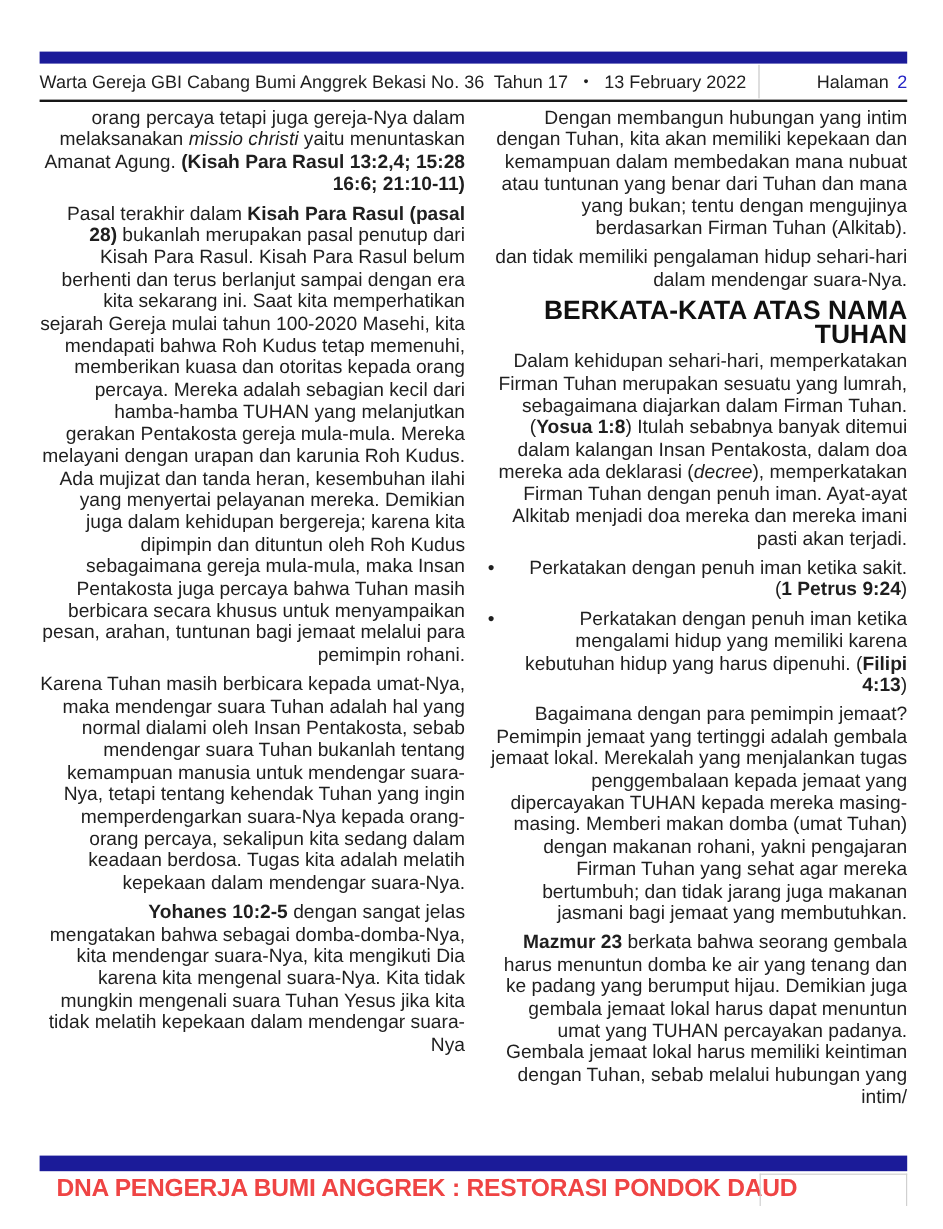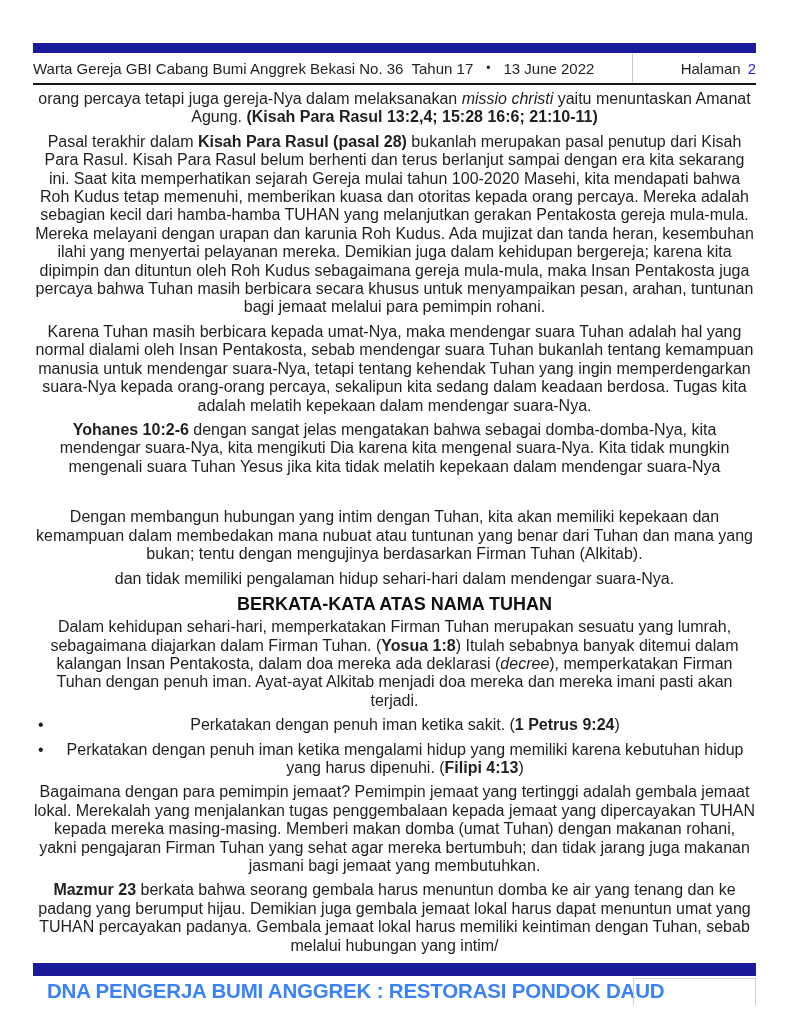--- a/index.html
+++ b/index.html
@@ -26,71 +26,70 @@
   .header-right { display:flex; align-items:flex-start; }
   .pagenum { color:#2626c6; margin-left:7px; }
   .header-divider { position:absolute; left:599px; top:1px; width:1px; height:28px; background:#c9c9c9; }
   .header-rule { position:absolute; left:33px; top:83px; width:723px; height:2px; background:#161616; }
 
   .columns {
     position:absolute; left:33px; top:90px; width:723px; height:871px;
     display:flex; gap:14px;
     font-size:16px; line-height:18.4px;
     overflow:hidden;
-    text-align:center;
-    flex-direction:column;
+    text-align:right;
   }
   .col { flex:1; min-width:0; }
 
   .para { margin:0 0 6px 0; }
-  .heading { margin:3px 0 4px 0; font-size:18px; line-height:20px; font-weight:bold; color:#111; }
+  .heading { margin:3px 0 4px 0; font-size:22px; line-height:20px; font-weight:bold; color:#111; }
   .bullet { position:relative; padding-left:21px; margin:0 0 6px 0; }
   .bullet .dot { position:absolute; left:5px; }
   .rb { font-weight:bold; }
   .ri { font-style:italic; }
 
   .footer-row { position:absolute; left:33px; top:977px; width:723px; height:30px; }
   .footer-text {
     padding-left:14px; padding-top:2px;
-    font-size:20.5px; font-weight:bold; letter-spacing:-0.2px; color:#3b82f6;
+    font-size:20.5px; font-weight:bold; letter-spacing:-0.2px; color:#ef4444;
     white-space:nowrap;
   }
   .footer-cell {
     position:absolute; left:600px; top:1px; width:121px; height:26px;
     border-top:1px solid #d0d0d0; border-left:1px solid #d0d0d0; border-right:1px solid #d0d0d0;
   }
 </style>
 </head>
 <body>
 
 <div class="page">
 
   <div class="bar bar-top"></div>
 
   <div class="header-row">
     <div class="header-left">
       <span>Warta Gereja GBI Cabang Bumi Anggrek Bekasi No. 36  Tahun 17</span>
       <span class="hsep">•</span>
-      <span>13 June 2022</span>
+      <span>13 February 2022</span>
     </div>
     <div class="header-divider"></div>
     <div class="header-right">
       <span>Halaman</span>
       <span class="pagenum">2</span>
     </div>
   </div>
 
   <div class="header-rule"></div>
 
   <main class="columns">
     <section class="col">
         <p class="para"><span>orang percaya tetapi juga gereja-Nya dalam melaksanakan </span><span class="ri">missio christi</span><span> yaitu menuntaskan Amanat Agung. </span><span class="rb">(Kisah Para Rasul 13:2,4; 15:28 16:6; 21:10-11)</span></p>
         <p class="para"><span>Pasal terakhir dalam </span><span class="rb">Kisah Para Rasul (pasal 28)</span><span> bukanlah merupakan pasal penutup dari Kisah Para Rasul. Kisah Para Rasul belum berhenti dan terus berlanjut sampai dengan era kita sekarang ini. Saat kita memperhatikan sejarah Gereja mulai tahun 100-2020 Masehi, kita mendapati bahwa Roh Kudus tetap memenuhi, memberikan kuasa dan otoritas kepada orang percaya. Mereka adalah sebagian kecil dari hamba-hamba TUHAN yang melanjutkan gerakan Pentakosta gereja mula-mula. Mereka melayani dengan urapan dan karunia Roh Kudus. Ada mujizat dan tanda heran, kesembuhan ilahi yang menyertai pelayanan mereka. Demikian juga dalam kehidupan bergereja; karena kita dipimpin dan dituntun oleh Roh Kudus sebagaimana gereja mula-mula, maka Insan Pentakosta juga percaya bahwa Tuhan masih berbicara secara khusus untuk menyampaikan pesan, arahan, tuntunan bagi jemaat melalui para pemimpin rohani.</span></p>
         <p class="para"><span>Karena Tuhan masih berbicara kepada umat-Nya, maka mendengar suara Tuhan adalah hal yang normal dialami oleh Insan Pentakosta, sebab mendengar suara Tuhan bukanlah tentang kemampuan manusia untuk mendengar suara-Nya, tetapi tentang kehendak Tuhan yang ingin memperdengarkan suara-Nya kepada orang-orang percaya, sekalipun kita sedang dalam keadaan berdosa. Tugas kita adalah melatih kepekaan dalam mendengar suara-Nya.</span></p>
-        <p class="para"><span class="rb">Yohanes 10:2-6</span><span> dengan sangat jelas mengatakan bahwa sebagai domba-domba-Nya, kita mendengar suara-Nya, kita mengikuti Dia karena kita mengenal suara-Nya. Kita tidak mungkin mengenali suara Tuhan Yesus jika kita tidak melatih kepekaan dalam mendengar suara-Nya</span></p>
+        <p class="para"><span class="rb">Yohanes 10:2-5</span><span> dengan sangat jelas mengatakan bahwa sebagai domba-domba-Nya, kita mendengar suara-Nya, kita mengikuti Dia karena kita mengenal suara-Nya. Kita tidak mungkin mengenali suara Tuhan Yesus jika kita tidak melatih kepekaan dalam mendengar suara-Nya</span></p>
       </section>
     <section class="col">
         <p class="para"><span>Dengan membangun hubungan yang intim dengan Tuhan, kita akan memiliki kepekaan dan kemampuan dalam membedakan mana nubuat atau tuntunan yang benar dari Tuhan dan mana yang bukan; tentu dengan mengujinya berdasarkan Firman Tuhan (Alkitab).</span></p>
         <p class="para"><span>dan tidak memiliki pengalaman hidup sehari-hari dalam mendengar suara-Nya.</span></p>
         <h2 class="heading"><span class="rb">BERKATA-KATA ATAS NAMA TUHAN</span></h2>
         <p class="para"><span>Dalam kehidupan sehari-hari, memperkatakan Firman Tuhan merupakan sesuatu yang lumrah, sebagaimana diajarkan dalam Firman Tuhan. (</span><span class="rb">Yosua 1:8</span><span>)  Itulah sebabnya banyak ditemui dalam kalangan Insan Pentakosta, dalam doa mereka ada deklarasi (</span><span class="ri">decree</span><span>), memperkatakan Firman Tuhan dengan penuh iman. Ayat-ayat Alkitab menjadi doa mereka dan mereka imani pasti akan terjadi.</span></p>
         <p class="bullet"><span class="dot">•</span><span>Perkatakan dengan penuh iman ketika sakit. (</span><span class="rb">1 Petrus 9:24</span><span>)</span></p>
         <p class="bullet"><span class="dot">•</span><span>Perkatakan dengan penuh iman ketika mengalami hidup yang memiliki karena kebutuhan hidup yang harus dipenuhi. (</span><span class="rb">Filipi 4:13</span><span>)</span></p>
         <p class="para"><span>Bagaimana dengan para pemimpin jemaat? Pemimpin jemaat yang tertinggi adalah gembala jemaat lokal. Merekalah yang menjalankan tugas penggembalaan kepada jemaat yang dipercayakan TUHAN kepada mereka masing-masing. Memberi makan domba (umat Tuhan) dengan makanan rohani, yakni pengajaran Firman Tuhan yang sehat agar mereka bertumbuh; dan tidak jarang juga makanan jasmani bagi jemaat yang membutuhkan.</span></p>
         <p class="para"><span class="rb">Mazmur 23</span><span> berkata bahwa seorang gembala harus menuntun domba ke air yang tenang dan ke padang yang berumput hijau. Demikian juga gembala jemaat lokal harus dapat menuntun umat yang TUHAN percayakan padanya. Gembala jemaat lokal harus memiliki keintiman dengan Tuhan, sebab melalui hubungan yang intim/</span></p>

